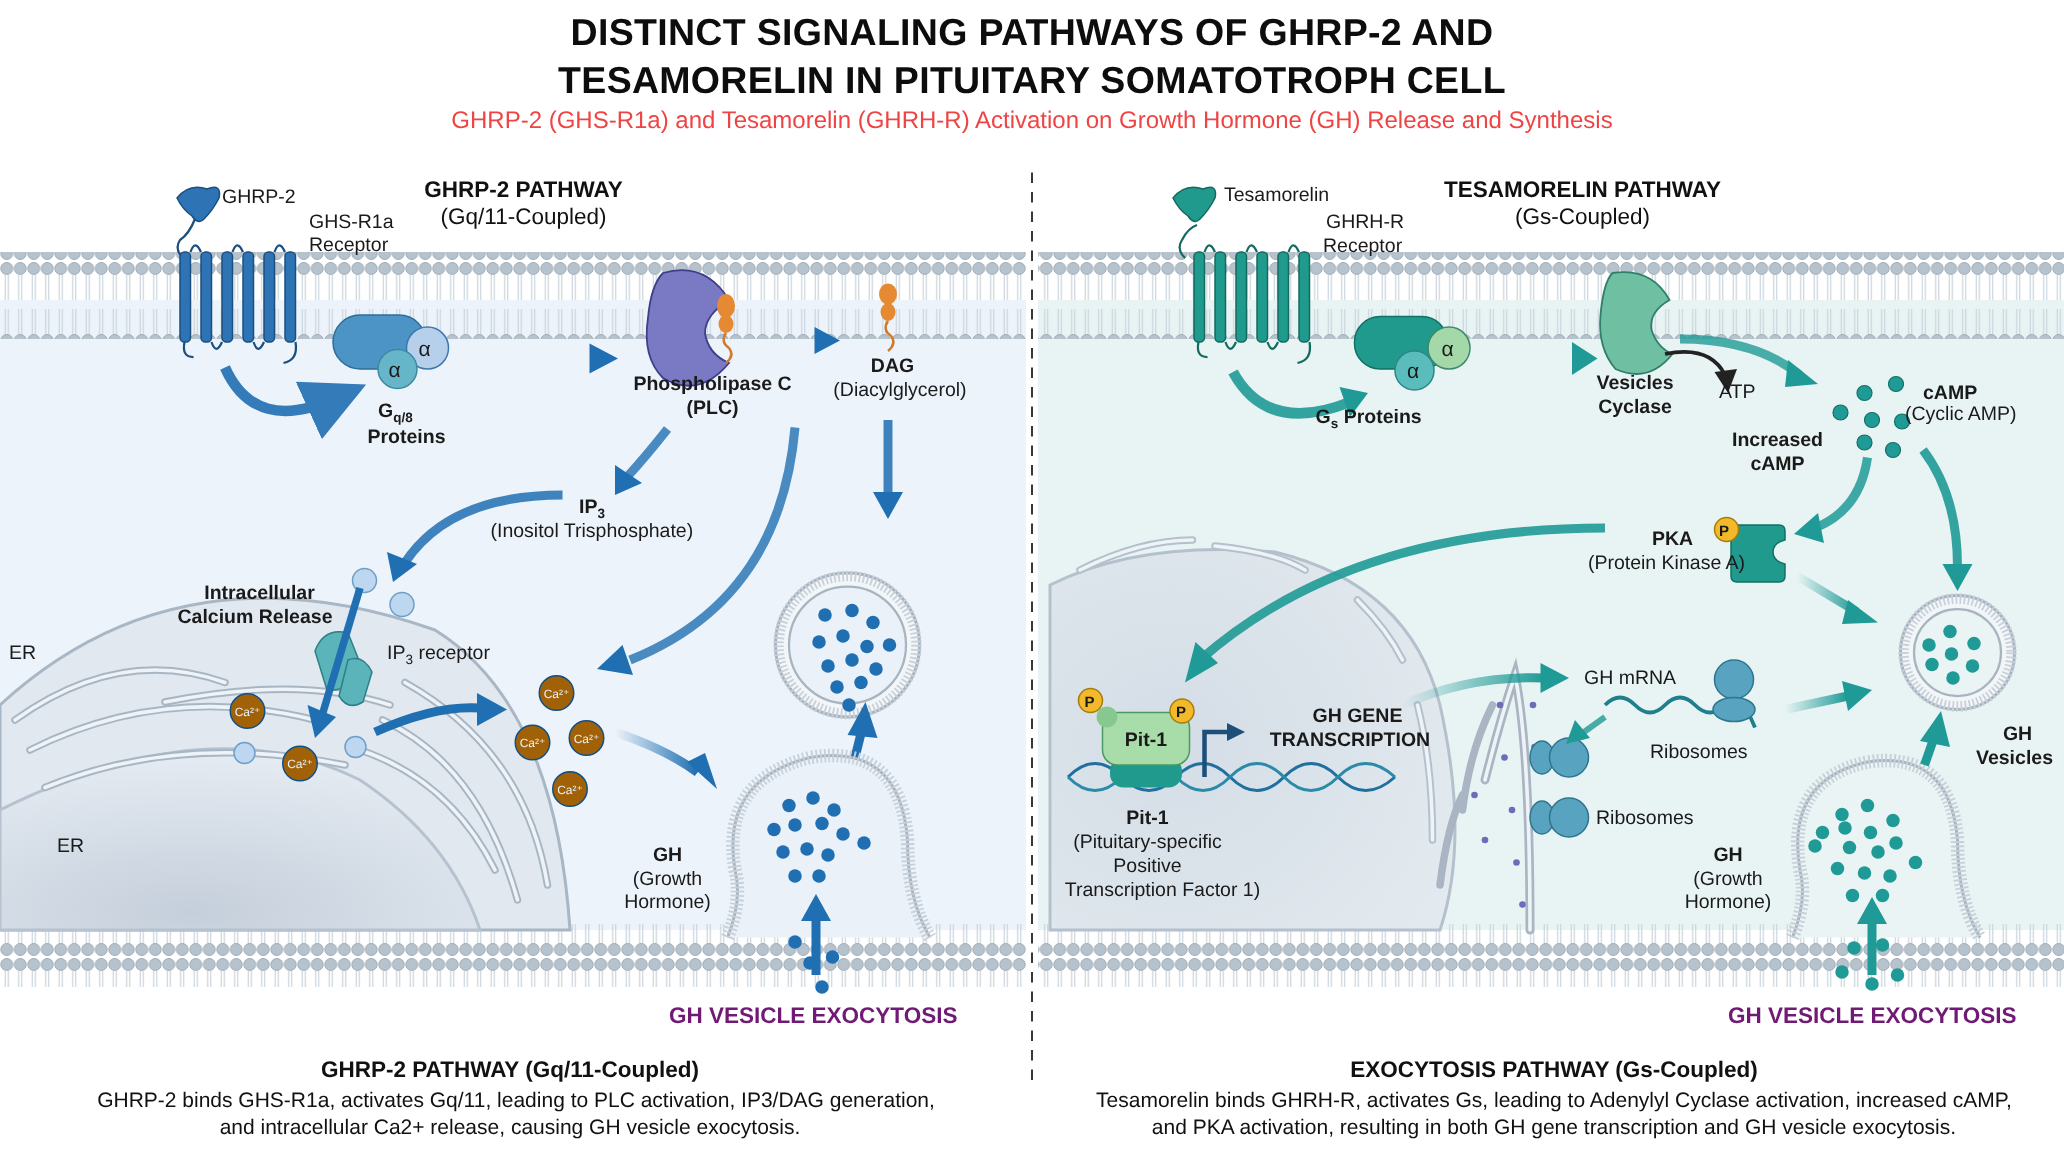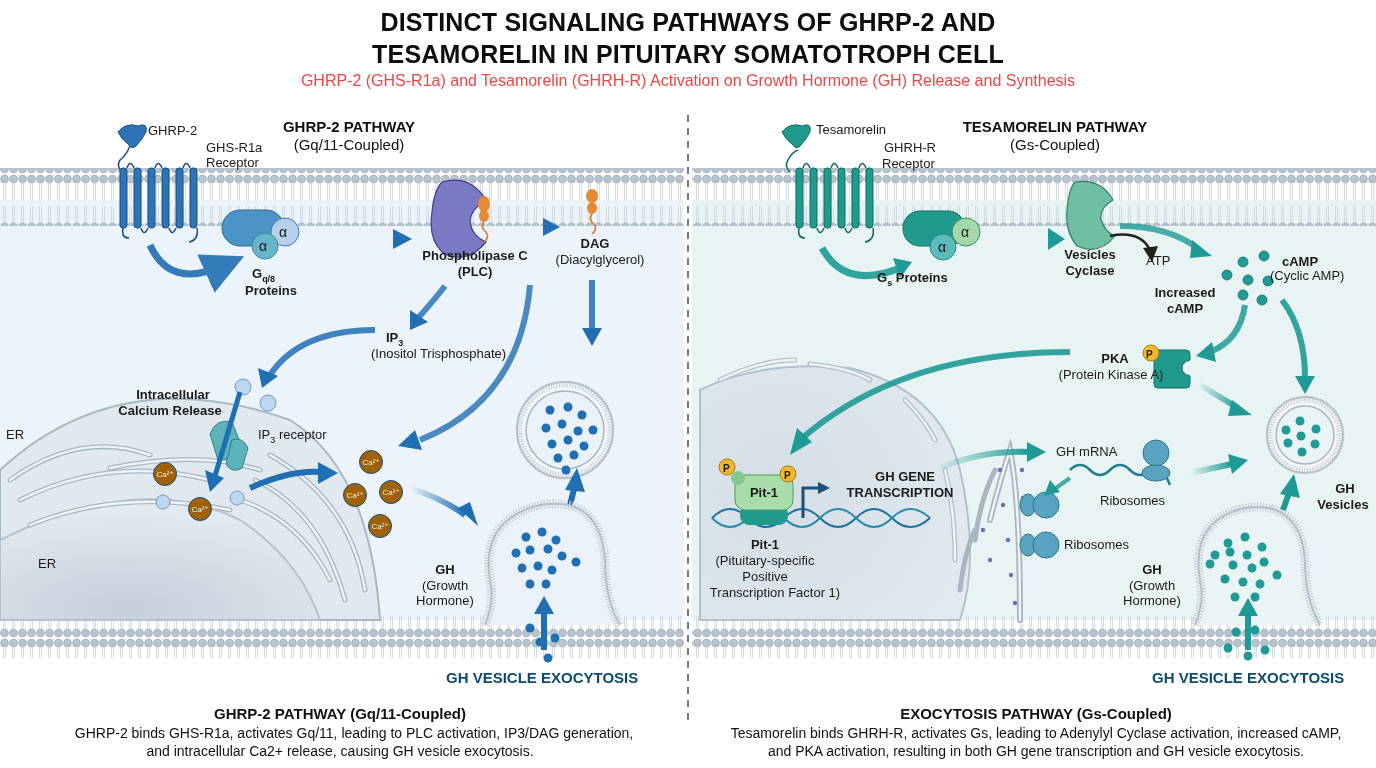--- a/index.html
+++ b/index.html
@@ -7,21 +7,21 @@
   .title{position:absolute;left:0;width:1376px;text-align:center;font-weight:bold;font-size:25px;letter-spacing:0.2px;line-height:32px;color:#0d0d0d;}
   .t1{top:6px;}
   .t2{top:38px;}
   .subtitle{position:absolute;top:72px;left:0;width:1376px;text-align:center;font-size:16px;color:#ef4444;}
   svg#diagram{position:absolute;left:0;top:0;}
   .lbl{position:absolute;font-size:13px;line-height:15px;color:#1a1a1a;white-space:nowrap;}
   .b{font-weight:bold;}
   .c{text-align:center;}
   .h2{position:absolute;font-weight:bold;font-size:15px;color:#111;text-align:center;white-space:nowrap;}
   .h2sub{position:absolute;font-size:15px;color:#111;text-align:center;white-space:nowrap;}
-  .exo{position:absolute;font-weight:bold;font-size:15px;color:#0c4a6e;white-space:nowrap;}
+  .exo{position:absolute;font-weight:bold;font-size:15px;color:#701a75;white-space:nowrap;}
   .sumhead{position:absolute;font-weight:bold;font-size:15px;text-align:center;width:680px;color:#111;}
   .sumtext{position:absolute;font-size:14px;text-align:center;width:680px;line-height:18px;color:#111;}
   .ca{position:absolute;width:22px;height:22px;border-radius:50%;background:#a16207;border:1px solid #0f4f86;color:#e8f2fb;font-size:8px;display:flex;align-items:center;justify-content:center;}
 </style>
 </head>
 <body>
 
 <div class="title t1">DISTINCT SIGNALING PATHWAYS OF GHRP-2 AND</div>
 <div class="title t2">TESAMORELIN IN PITUITARY SOMATOTROPH CELL</div>
 <div class="subtitle">GHRP-2 (GHS-R1a) and Tesamorelin (GHRH-R) Activation on Growth Hormone (GH) Release and Synthesis</div>
@@ -418,40 +418,40 @@
 <div class="lbl" style="left:206px;top:155px;">Receptor</div>
 <div class="lbl" style="left:279px;top:225px;font-size:14px;">α</div>
 <div class="lbl" style="left:259px;top:239px;font-size:14px;">α</div>
 <div class="lbl b" style="left:252px;top:266px;"><span>G</span><sub style="font-size:9px">q/8</sub></div>
 <div class="lbl b" style="left:245px;top:283px;">Proteins</div>
 <div class="lbl b c" style="left:405px;top:248px;width:140px;">Phospholipase C</div>
 <div class="lbl b c" style="left:405px;top:264px;width:140px;">(PLC)</div>
 <div class="lbl b c" style="left:555px;top:236px;width:80px;">DAG</div>
 <div class="lbl c" style="left:550px;top:252px;width:100px;">(Diacylglycerol)</div>
 <div class="lbl b" style="left:386px;top:330px;"><span>IP</span><sub style="font-size:9px">3</sub></div>
-<div class="lbl" style="left:327px;top:346px;margin-left:44px;">(Inositol Trisphosphate)</div>
+<div class="lbl" style="left:327px;top:346px;">(Inositol Trisphosphate)</div>
 <div class="lbl b c" style="left:118px;top:387px;width:110px;">Intracellular</div>
 <div class="lbl b c" style="left:110px;top:403px;width:120px;">Calcium Release</div>
 <div class="lbl" style="left:258px;top:427px;"><span>IP</span><sub style="font-size:9px">3</sub><span> receptor</span></div>
 <div class="lbl" style="left:6px;top:427px;">ER</div>
 <div class="lbl" style="left:38px;top:556px;">ER</div>
 
 <div class="ca" style="left:153px;top:462px;">Ca²⁺</div>
 <div class="ca" style="left:188px;top:497px;">Ca²⁺</div>
 <div class="ca" style="left:359px;top:450px;">Ca²⁺</div>
 <div class="ca" style="left:343px;top:483px;">Ca²⁺</div>
 <div class="ca" style="left:379px;top:480px;">Ca²⁺</div>
 <div class="ca" style="left:368px;top:514px;">Ca²⁺</div>
 
 <div class="lbl b c" style="left:420px;top:562px;width:50px;">GH</div>
 <div class="lbl c" style="left:412px;top:578px;width:66px;">(Growth</div>
 <div class="lbl c" style="left:412px;top:593px;width:66px;">Hormone)</div>
 <div class="exo" style="left:446px;top:669px;">GH VESICLE EXOCYTOSIS</div>
 <div class="sumhead" style="left:0;top:705px;">GHRP-2 PATHWAY (Gq/11-Coupled)</div>
-<div class="sumtext" style="left:14px;top:724px;">GHRP-2 binds GHS-R1a, activates Gq/11, leading to PLC activation, IP3/DAG generation,</div>
+<div class="sumtext" style="left:4px;top:724px;">GHRP-2 binds GHS-R1a, activates Gq/11, leading to PLC activation, IP3/DAG generation,</div>
 <div class="sumtext" style="left:0;top:742px;">and intracellular Ca2+ release, causing GH vesicle exocytosis.</div>
 
 <div class="h2" style="left:950px;top:118px;width:210px;">TESAMORELIN PATHWAY</div>
 <div class="h2sub" style="left:950px;top:136px;width:210px;">(Gs-Coupled)</div>
 <div class="lbl" style="left:816px;top:122px;">Tesamorelin</div>
 <div class="lbl" style="left:884px;top:140px;">GHRH-R</div>
 <div class="lbl" style="left:882px;top:156px;">Receptor</div>
 <div class="lbl" style="left:961px;top:225px;font-size:14px;">α</div>
 <div class="lbl" style="left:938px;top:240px;font-size:14px;">α</div>
 <div class="lbl b" style="left:877px;top:270px;"><span>G</span><sub style="font-size:9px">s</sub> <span>Proteins</span></div>

